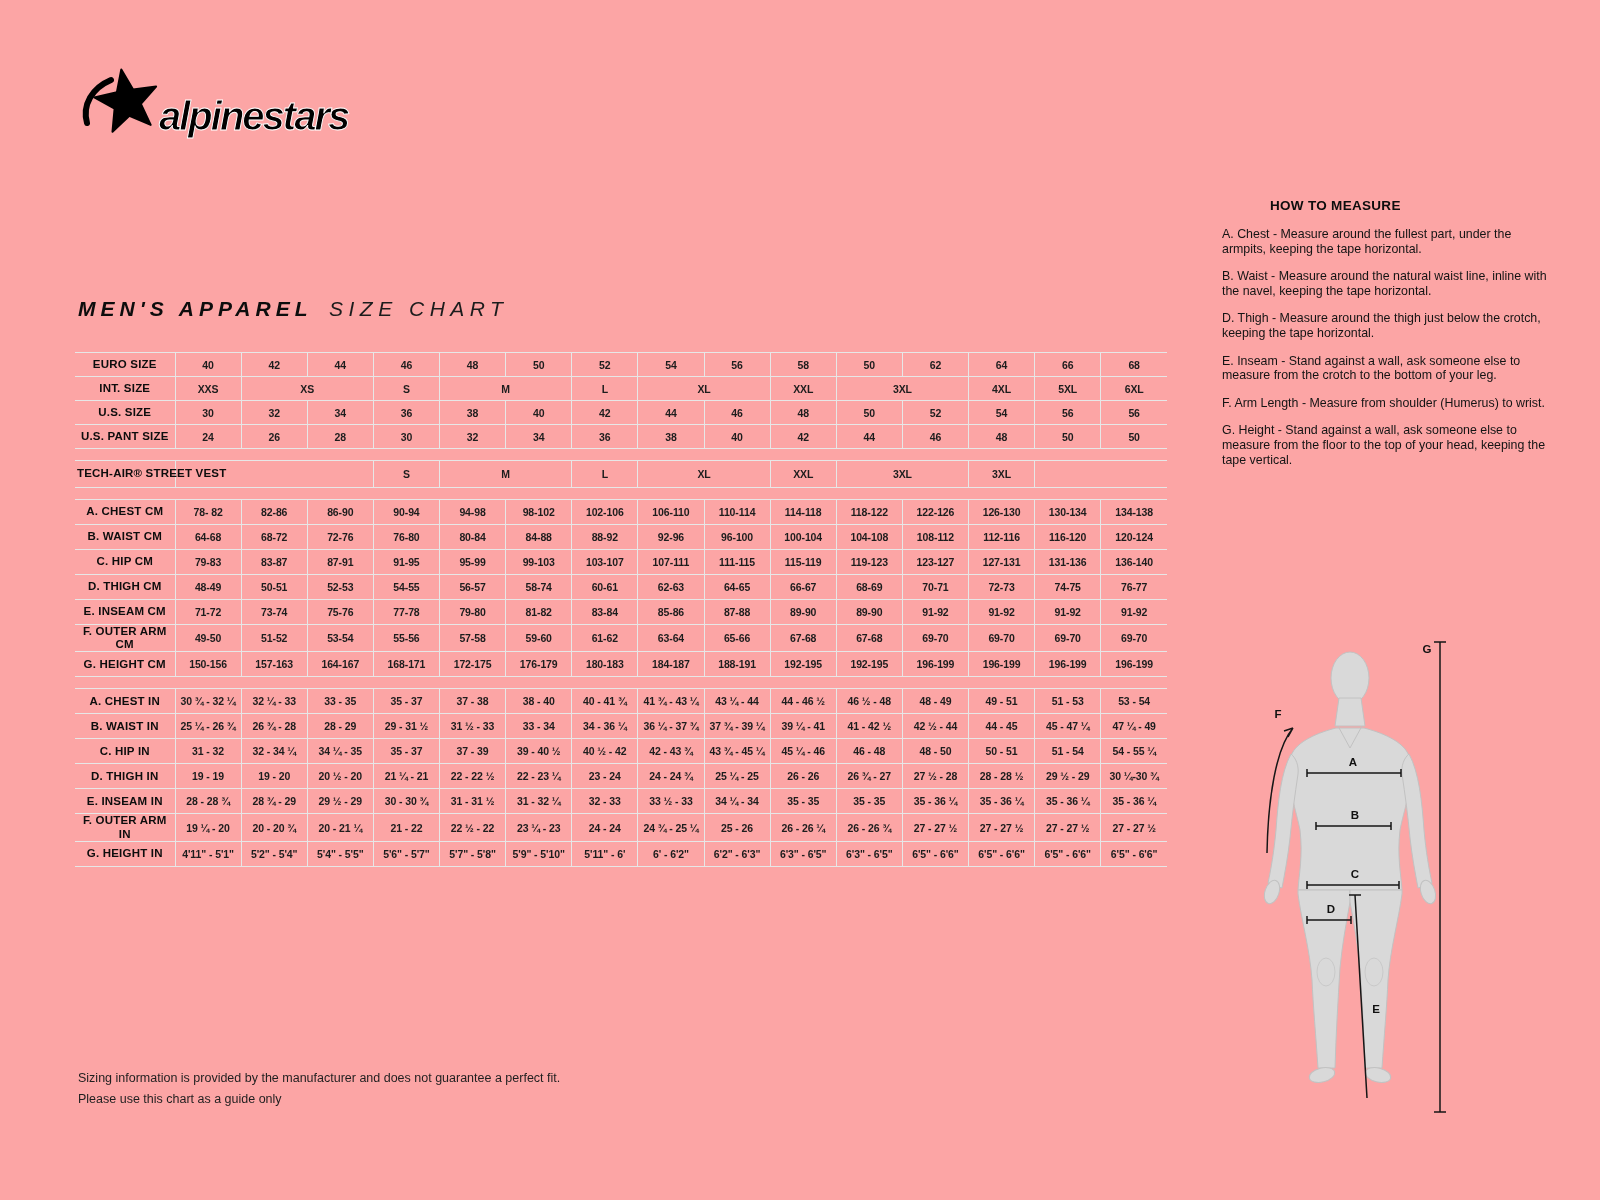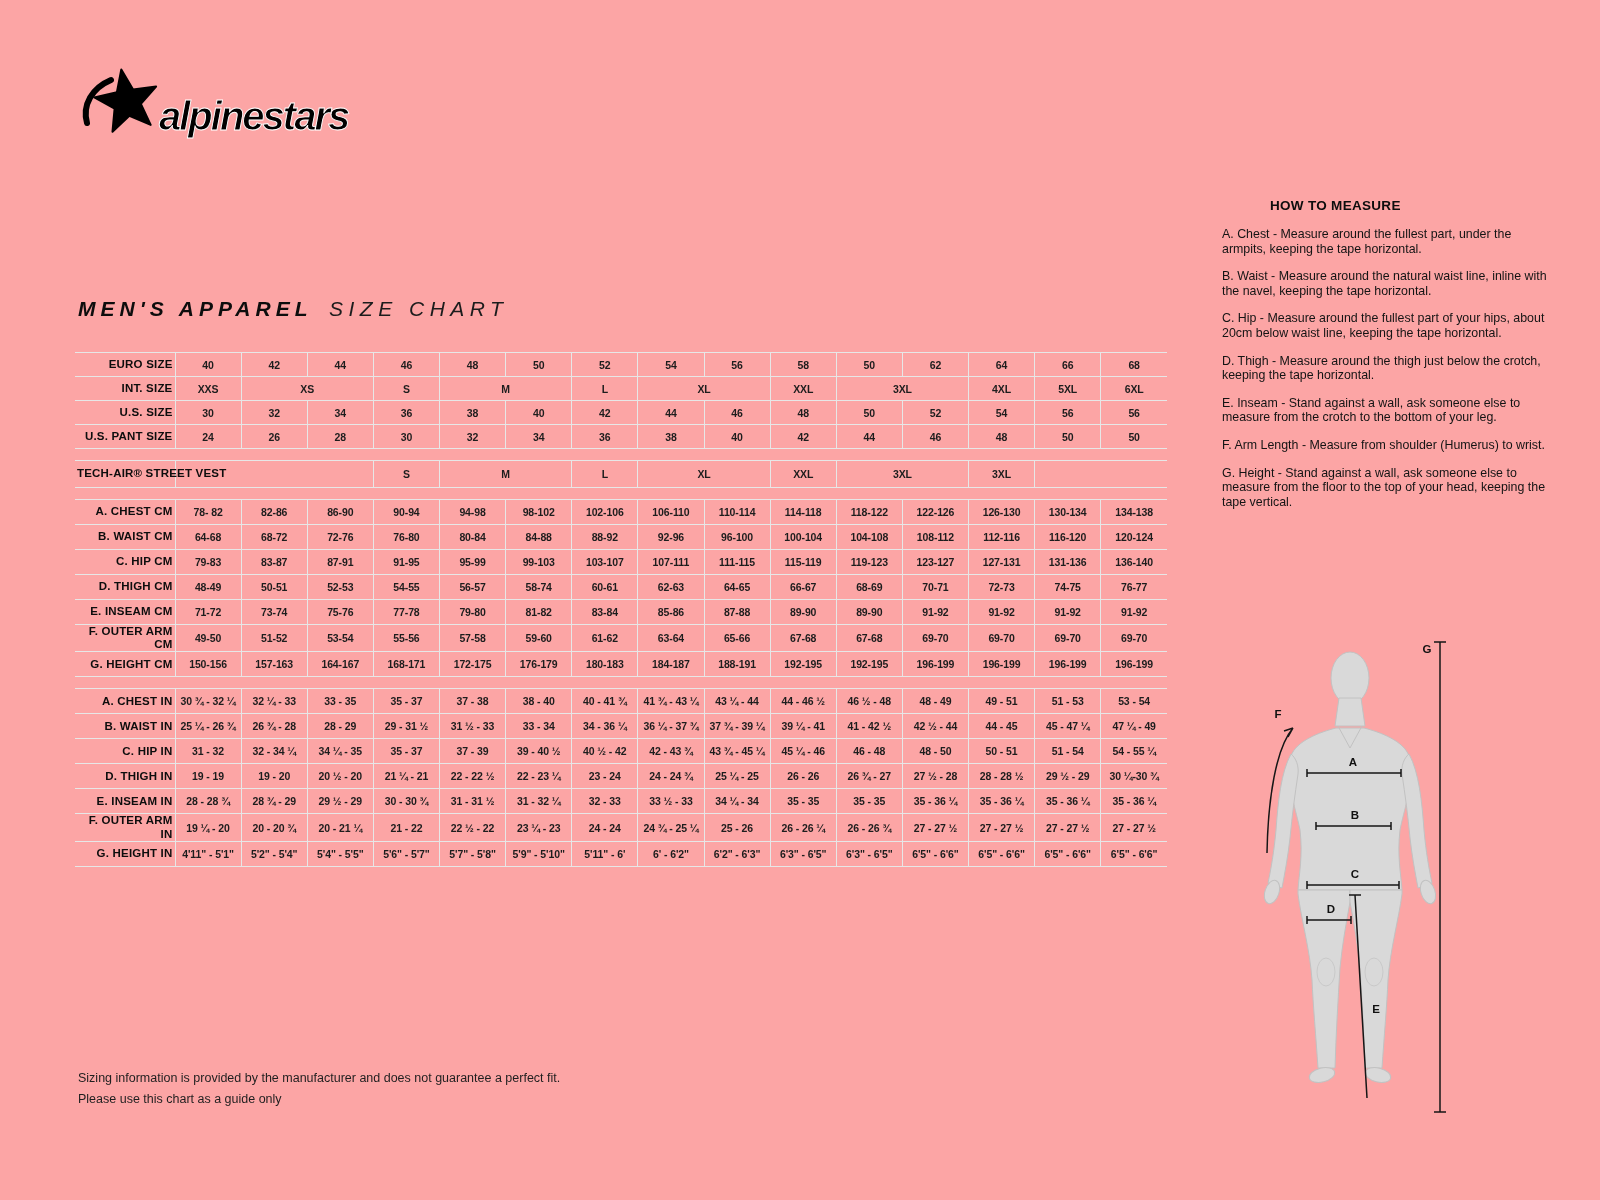--- a/index.html
+++ b/index.html
@@ -10,21 +10,21 @@
   #logo{position:absolute;left:75px;top:60px;width:280px;height:96px;}
 
   
   #title{position:absolute;left:78px;top:297px;white-space:nowrap;}
   #title .t1{font-style:italic;font-weight:bold;font-size:21px;letter-spacing:5px;color:#0d0d0d;}
   #title .t2{font-style:italic;font-weight:400;font-size:21px;letter-spacing:5.5px;color:#1c1c1c;margin-left:12px;}
 
   
   #size-table{position:absolute;left:75px;top:352px;width:1092px;border-collapse:collapse;table-layout:fixed;}
   #size-table th,#size-table td{border:1px solid #e7e7e7;padding:0 2px;vertical-align:middle;}
-  #size-table th.rowlabel{border-left:none;text-align:right;font-weight:bold;font-size:11.5px;
+  #size-table th.rowlabel{border-left:none;text-align:center;font-weight:bold;font-size:11.5px;
       letter-spacing:.2px;color:#0d0d0d;line-height:1.15;}
   #size-table th.nowrap{white-space:nowrap;overflow:visible;}
   #size-table td.val{text-align:center;font-weight:bold;font-size:10.5px;color:#1d1d1d;letter-spacing:-.1px;white-space:nowrap;}
   #size-table td.empty{border-left:none;border-right:none;}
   #size-table tr.gap td{border:none;height:11px;}
   #size-table tr.sec-sizes th,#size-table tr.sec-sizes td{height:23px;}
   #size-table tr.sec-tech th,#size-table tr.sec-tech td{height:26px;}
   #size-table tr.sec-cm th,#size-table tr.sec-cm td{height:24px;}
   #size-table tr.sec-in th,#size-table tr.sec-in td{height:24px;}
   #size-table td:last-child{border-right:none;}
@@ -404,21 +404,20 @@
           <td class="val">6'5" - 6'6"</td>
         </tr>
       </tbody>
   </table>
 
   <div id="measure">
     <h2>HOW TO MEASURE</h2>
     <div id="measure-items">
         <p>A. Chest - Measure around the fullest part, under the armpits, keeping the tape horizontal.</p>
         <p>B. Waist - Measure around the natural waist line, inline with the navel, keeping the tape horizontal.</p>
-        <p>C. Hip - Measure around the fullest part of your hips, about 20cm below waist line, keeping the tape horizontal.</p>
         <p>D. Thigh - Measure around the thigh just below the crotch, keeping the tape horizontal.</p>
         <p>E. Inseam - Stand against a wall, ask someone else to measure from the crotch to the bottom of your leg.</p>
         <p>F. Arm Length - Measure from shoulder (Humerus) to wrist.</p>
         <p>G. Height - Stand against a wall, ask someone else to measure from the floor to the top of your head, keeping the tape vertical.</p>
       </div>
   </div>
 
   <svg id="figure" viewBox="0 0 222 482">
     <g fill="#d9d9d9" stroke="#c2c2c2" stroke-width="1">
       <ellipse cx="112" cy="40" rx="19" ry="26"></ellipse>

